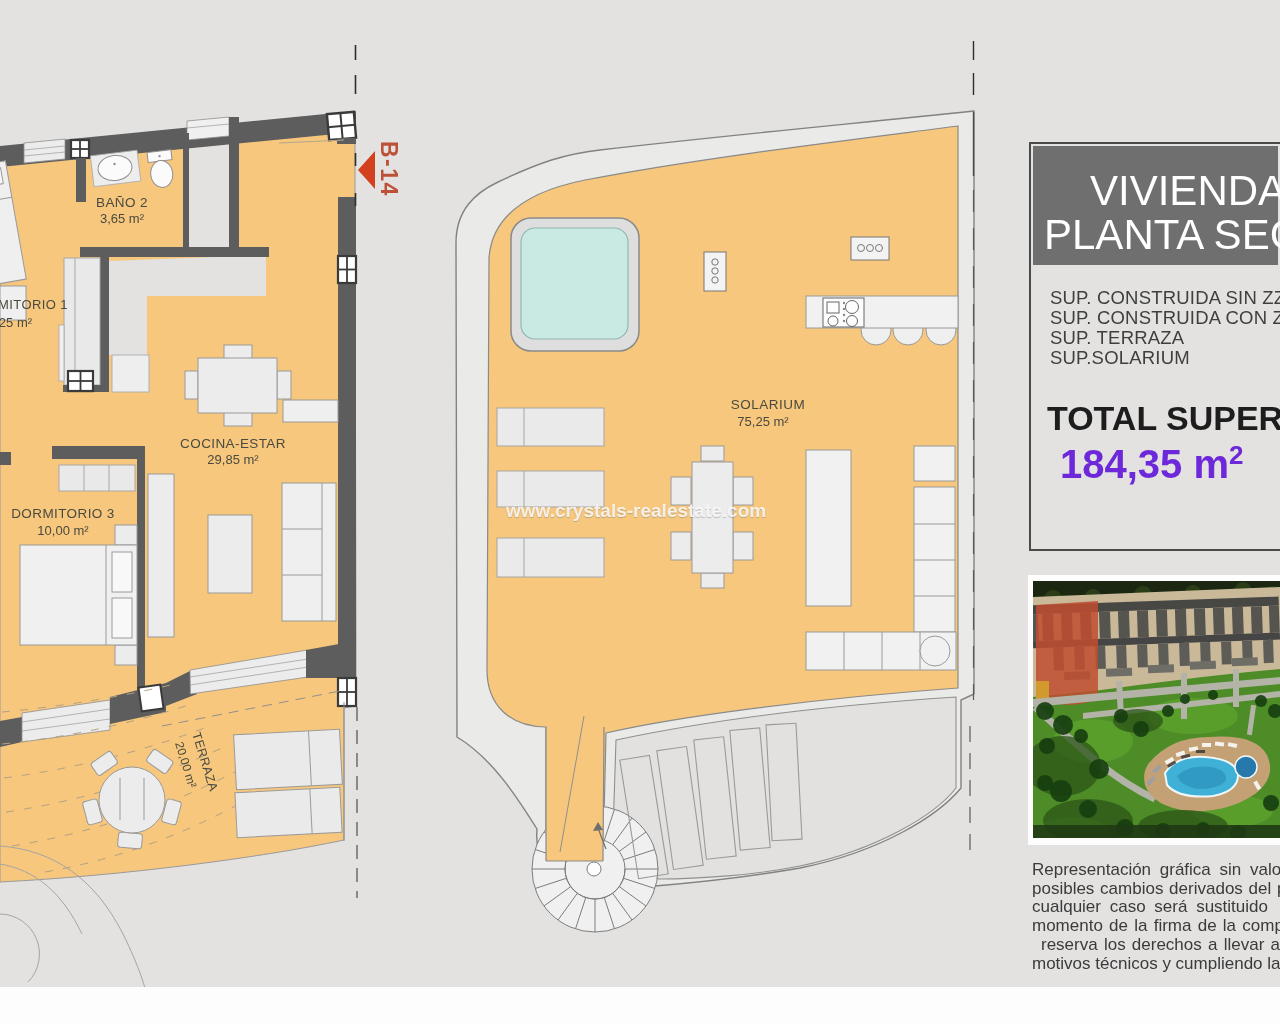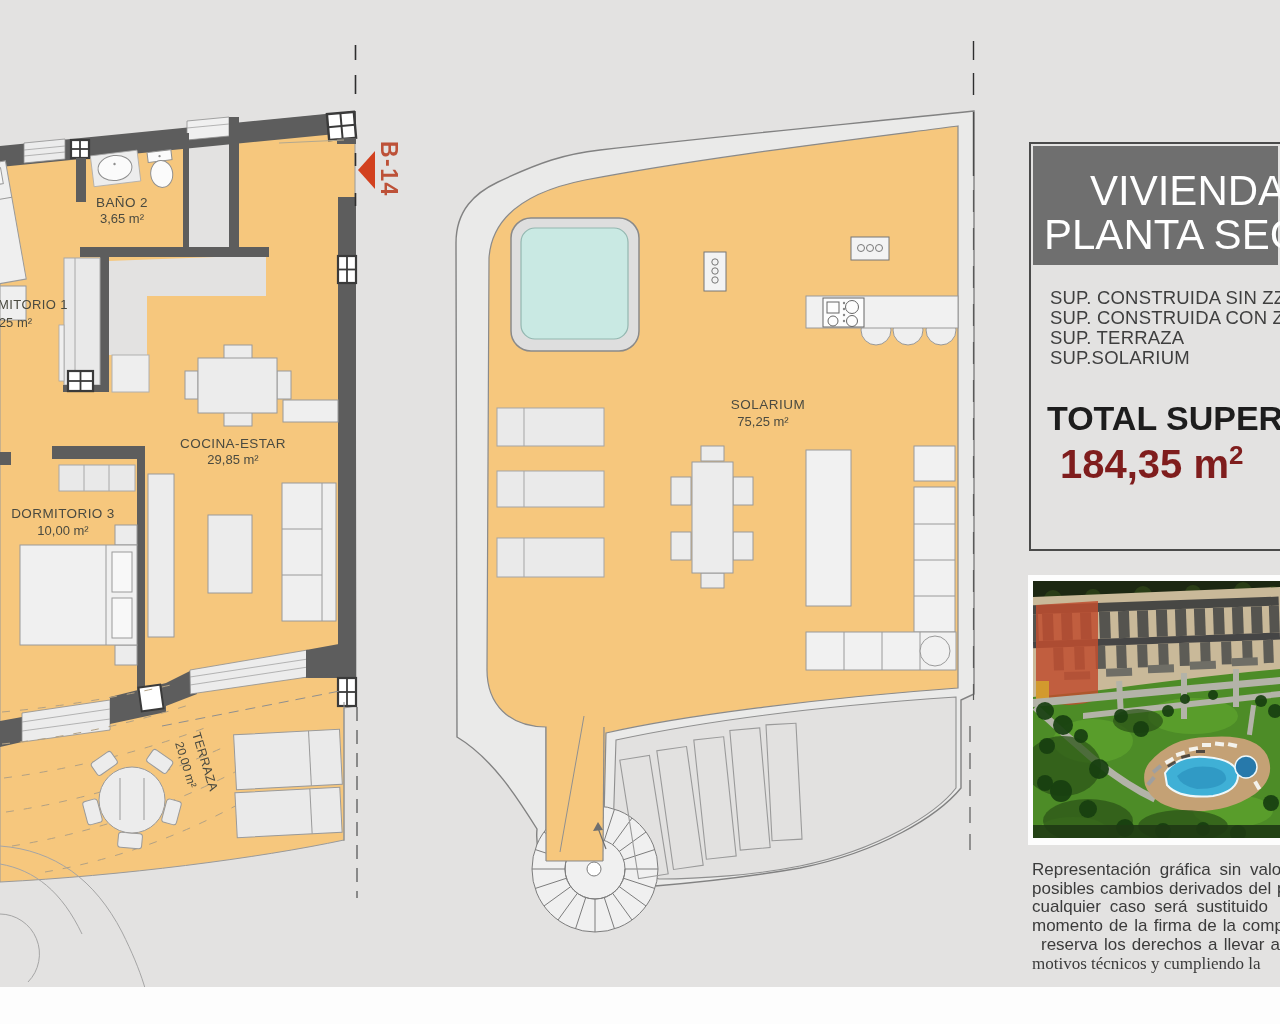--- a/index.html
+++ b/index.html
@@ -374,33 +374,34 @@
   <line x1="973.5" y1="112" x2="973.5" y2="176" stroke="#4a4a4a" stroke-width="1.4"></line>
   <line x1="973.5" y1="190" x2="973.5" y2="700" stroke="#5a5a5a" stroke-width="1.2" stroke-dasharray="22 16"></line>
   <line x1="970" y1="726" x2="970" y2="850" stroke="#5a5a5a" stroke-width="1.2" stroke-dasharray="16 11"></line>
 
   <polygon points="358,170 375,151 375,189" fill="#d2401e"></polygon>
   <text x="381" y="141" font-size="23" fill="#bd5138" transform="rotate(90 381 141)" font-weight="bold" letter-spacing="1.5">B-14</text>
 </svg>
 
 <div class="abs" style="left:0;top:987px;width:1280px;height:37px;background:#fdfdfd;"></div>
 
+<div class="abs" style="left:506px;top:500px;width:280px;font-size:19px;font-weight:bold;letter-spacing:0px;color:rgba(255,255,255,0.82);text-shadow:0 1px 1px rgba(110,110,110,0.4);">www.crystals-realestate.com</div>
 
 <div class="abs" style="left:1029px;top:142px;width:249px;height:405px;border:2px solid #4a4a4a;background:#e3e2e1;overflow:hidden;">
   <div class="abs" style="left:2px;top:2px;width:245px;height:119px;background:#6f6f6f;"></div>
   <div class="abs" style="left:59px;top:23px;color:#fff;font-size:42px;white-space:nowrap;">VIVIENDA</div>
   <div class="abs" style="left:13px;top:67px;color:#fff;font-size:42px;white-space:nowrap;">PLANTA SEGUNDA</div>
   <div class="abs" style="left:19px;top:144px;color:#3f3f3f;font-size:18.5px;letter-spacing:0.2px;line-height:20px;white-space:nowrap;">
     SUP. CONSTRUIDA SIN ZZ.CC.<br>
     SUP. CONSTRUIDA CON ZZ.CC.<br>
     SUP. TERRAZA<br>
     SUP.SOLARIUM
   </div>
   <div class="abs" style="left:16px;top:255px;color:#1d1d1d;font-size:34px;font-weight:bold;white-space:nowrap;">TOTAL SUPERFICIE</div>
-  <div class="abs" style="left:29px;top:296px;color:#7f1d1d;font-size:40px;font-weight:bold;white-space:nowrap;">184,35 m<span style="font-size:26px;vertical-align:14px;">2</span></div>
+  <div class="abs" style="left:29px;top:296px;color:#6d28d9;font-size:40px;font-weight:bold;white-space:nowrap;">184,35 m<span style="font-size:26px;vertical-align:14px;">2</span></div>
 </div>
 
 <div class="abs" style="left:1028px;top:575px;width:252px;height:270px;background:#fdfdfd;"></div>
 <svg class="abs" style="left:1033px;top:581px;" width="247" height="257" viewBox="0 0 247 257">
   <rect x="0" y="0" width="247" height="257" fill="#4d8c27"></rect>
   <g fill="#61a92f" opacity="0.6">
     <ellipse cx="60" cy="160" rx="40" ry="22"></ellipse>
         <ellipse cx="160" cy="135" rx="45" ry="18"></ellipse>
     <ellipse cx="200" cy="230" rx="40" ry="16"></ellipse>
         <ellipse cx="40" cy="250" rx="35" ry="14"></ellipse>
@@ -518,15 +519,15 @@
   </g>
   <rect x="0" y="244" width="247" height="13" fill="#1f3a14" opacity="0.9"></rect>
 </svg>
 
 <div class="abs" style="left:1032px;top:861px;width:248px;height:126px;overflow:hidden;color:#3b3b3b;font-size:17px;line-height:18.7px;">
   <div style="white-space:nowrap;word-spacing:4px;">Representación gráfica sin valor</div>
   <div style="white-space:nowrap;word-spacing:1px;">posibles cambios derivados del proyecto</div>
   <div style="white-space:nowrap;word-spacing:4px;">cualquier caso será sustituido</div>
   <div style="white-space:nowrap;word-spacing:1.5px;">momento de la firma de la compraventa</div>
   <div style="white-space:nowrap;word-spacing:1.5px;text-align:right;">reserva los derechos a llevar a</div>
-  <div style="white-space:nowrap;word-spacing:0px;font-family:Liberation Serif, serif;">motivos técnicos y cumpliendo la</div>
+  <div style="white-space:nowrap;word-spacing:0px;">motivos técnicos y cumpliendo la</div>
 </div>
 </div>
 
 </body></html>

